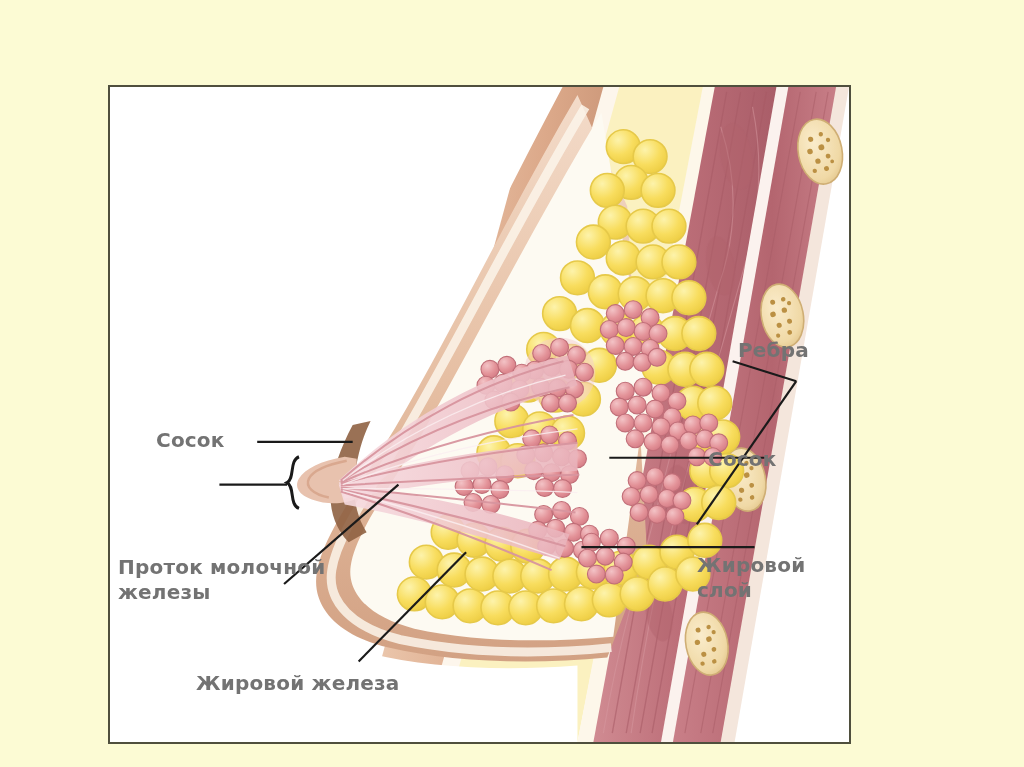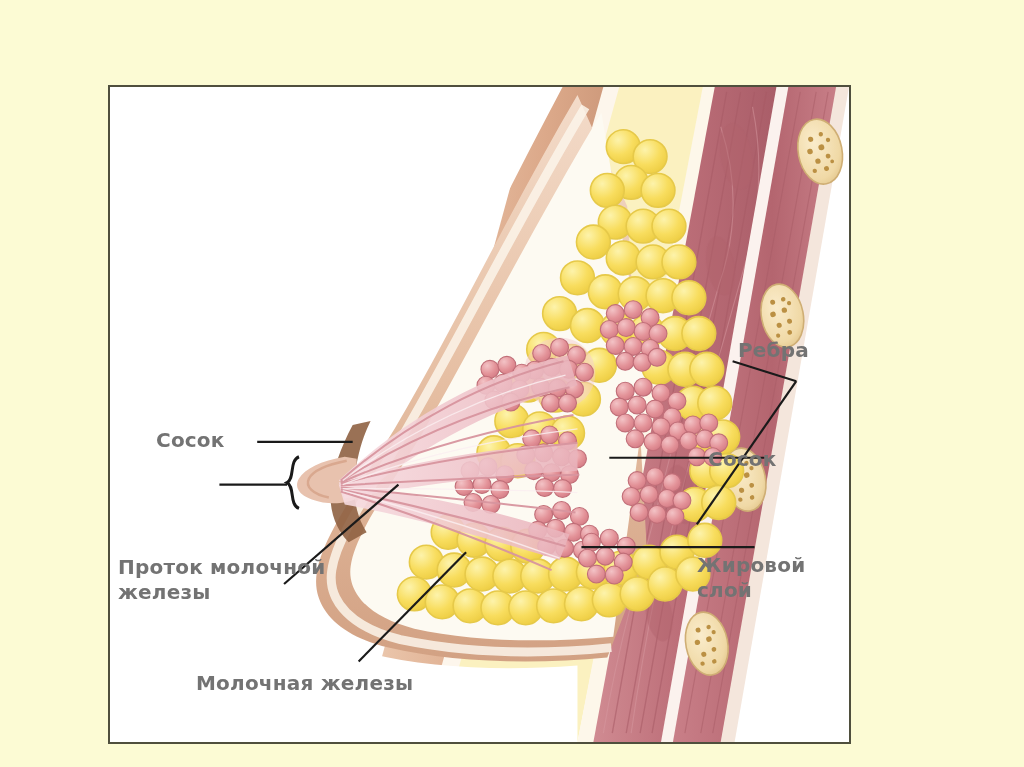--- a/index.html
+++ b/index.html
@@ -551,19 +551,19 @@
         <line x1="502" y1="373" x2="658" y2="373"></line>
 
         <line x1="474" y1="463" x2="648" y2="463"></line>
       </g>
     </svg>
   </div>
 
   <div class="lbl lbl-areola">Сосок</div>
   <div class="lbl lbl-duct">Проток молочной
 железы</div>
-  <div class="lbl lbl-gland">Молочная железы</div>
+  <div class="lbl lbl-gland">Жировой железа</div>
   <div class="lbl lbl-ribs">Ребра</div>
   <div class="lbl lbl-muscles">Сосок</div>
   <div class="lbl lbl-fat">Жировой
 слой</div>
 
 </div>
 
 </body></html>

